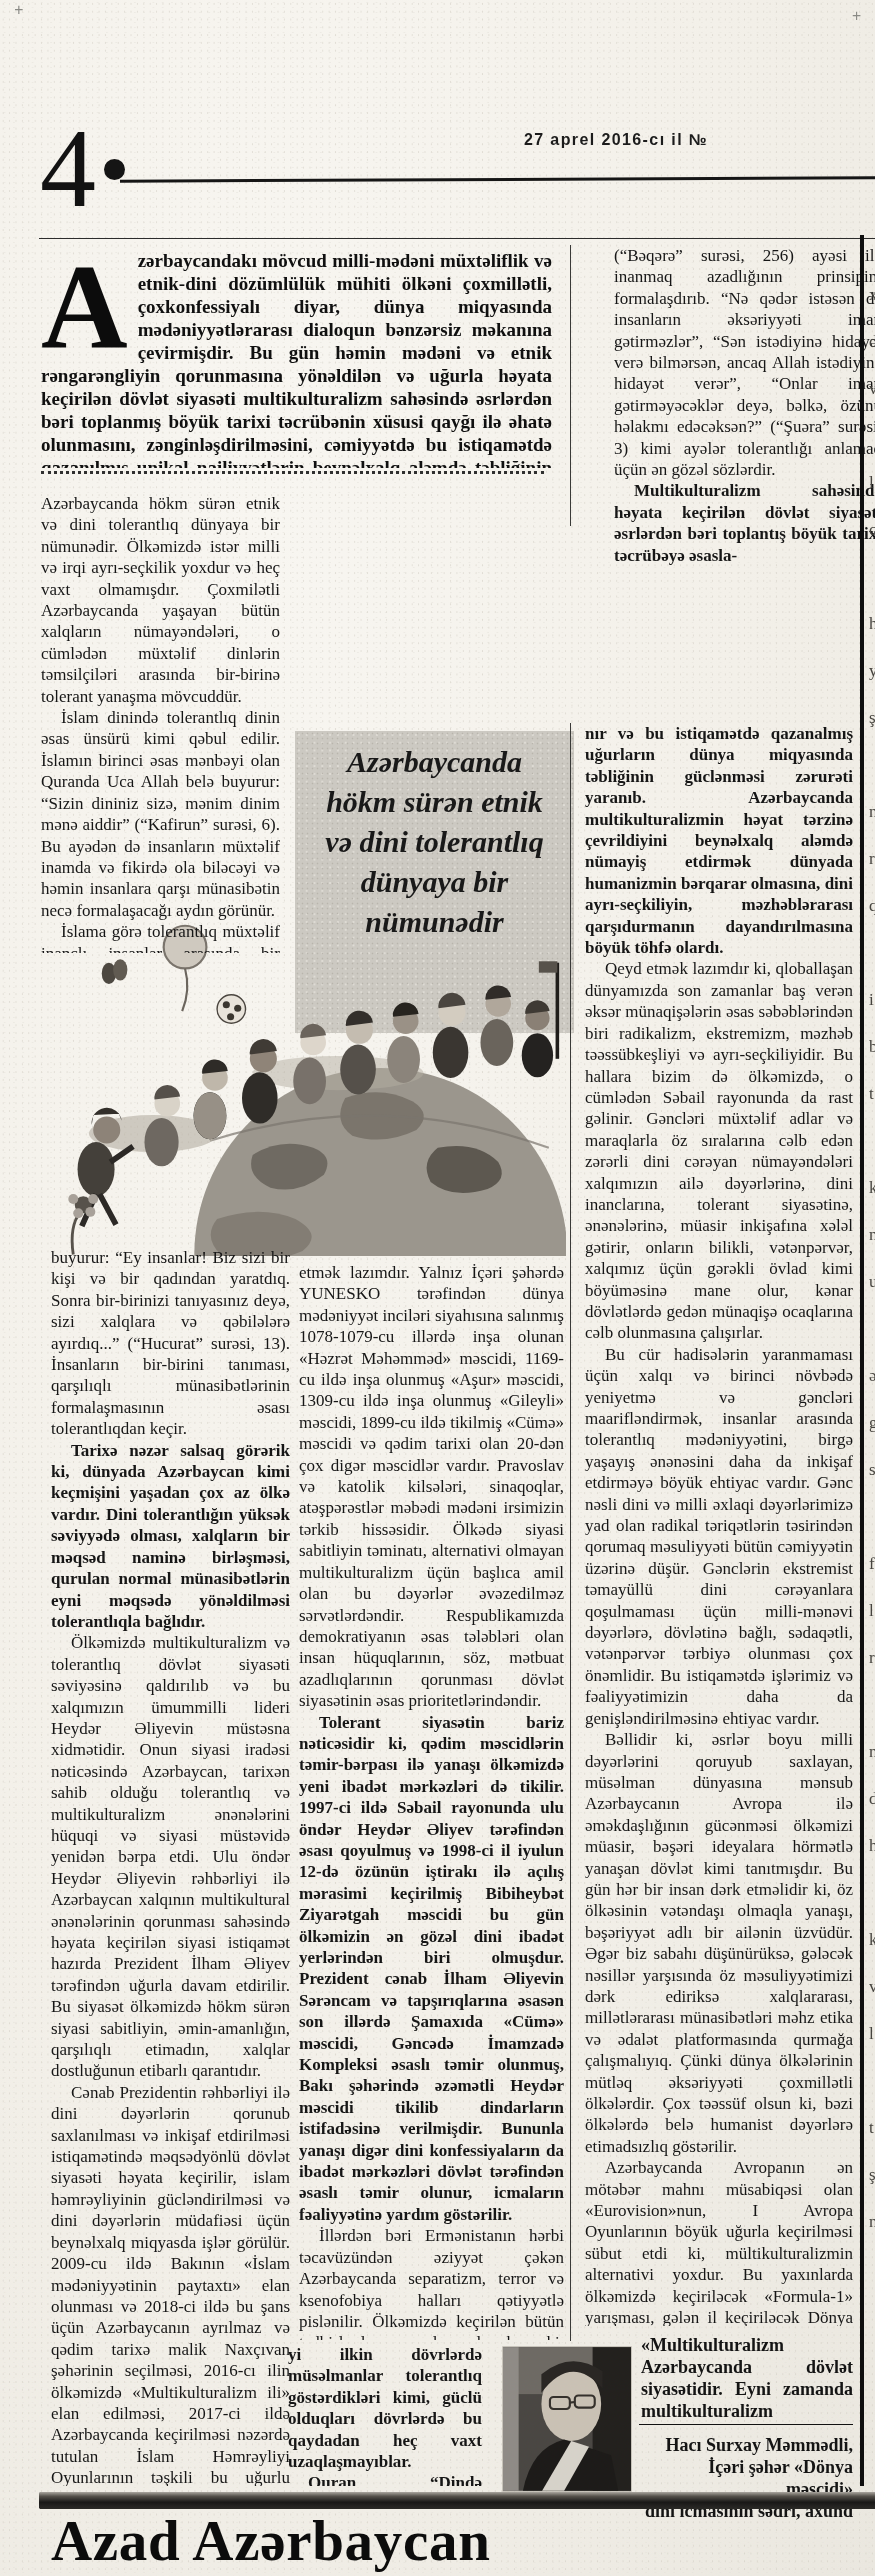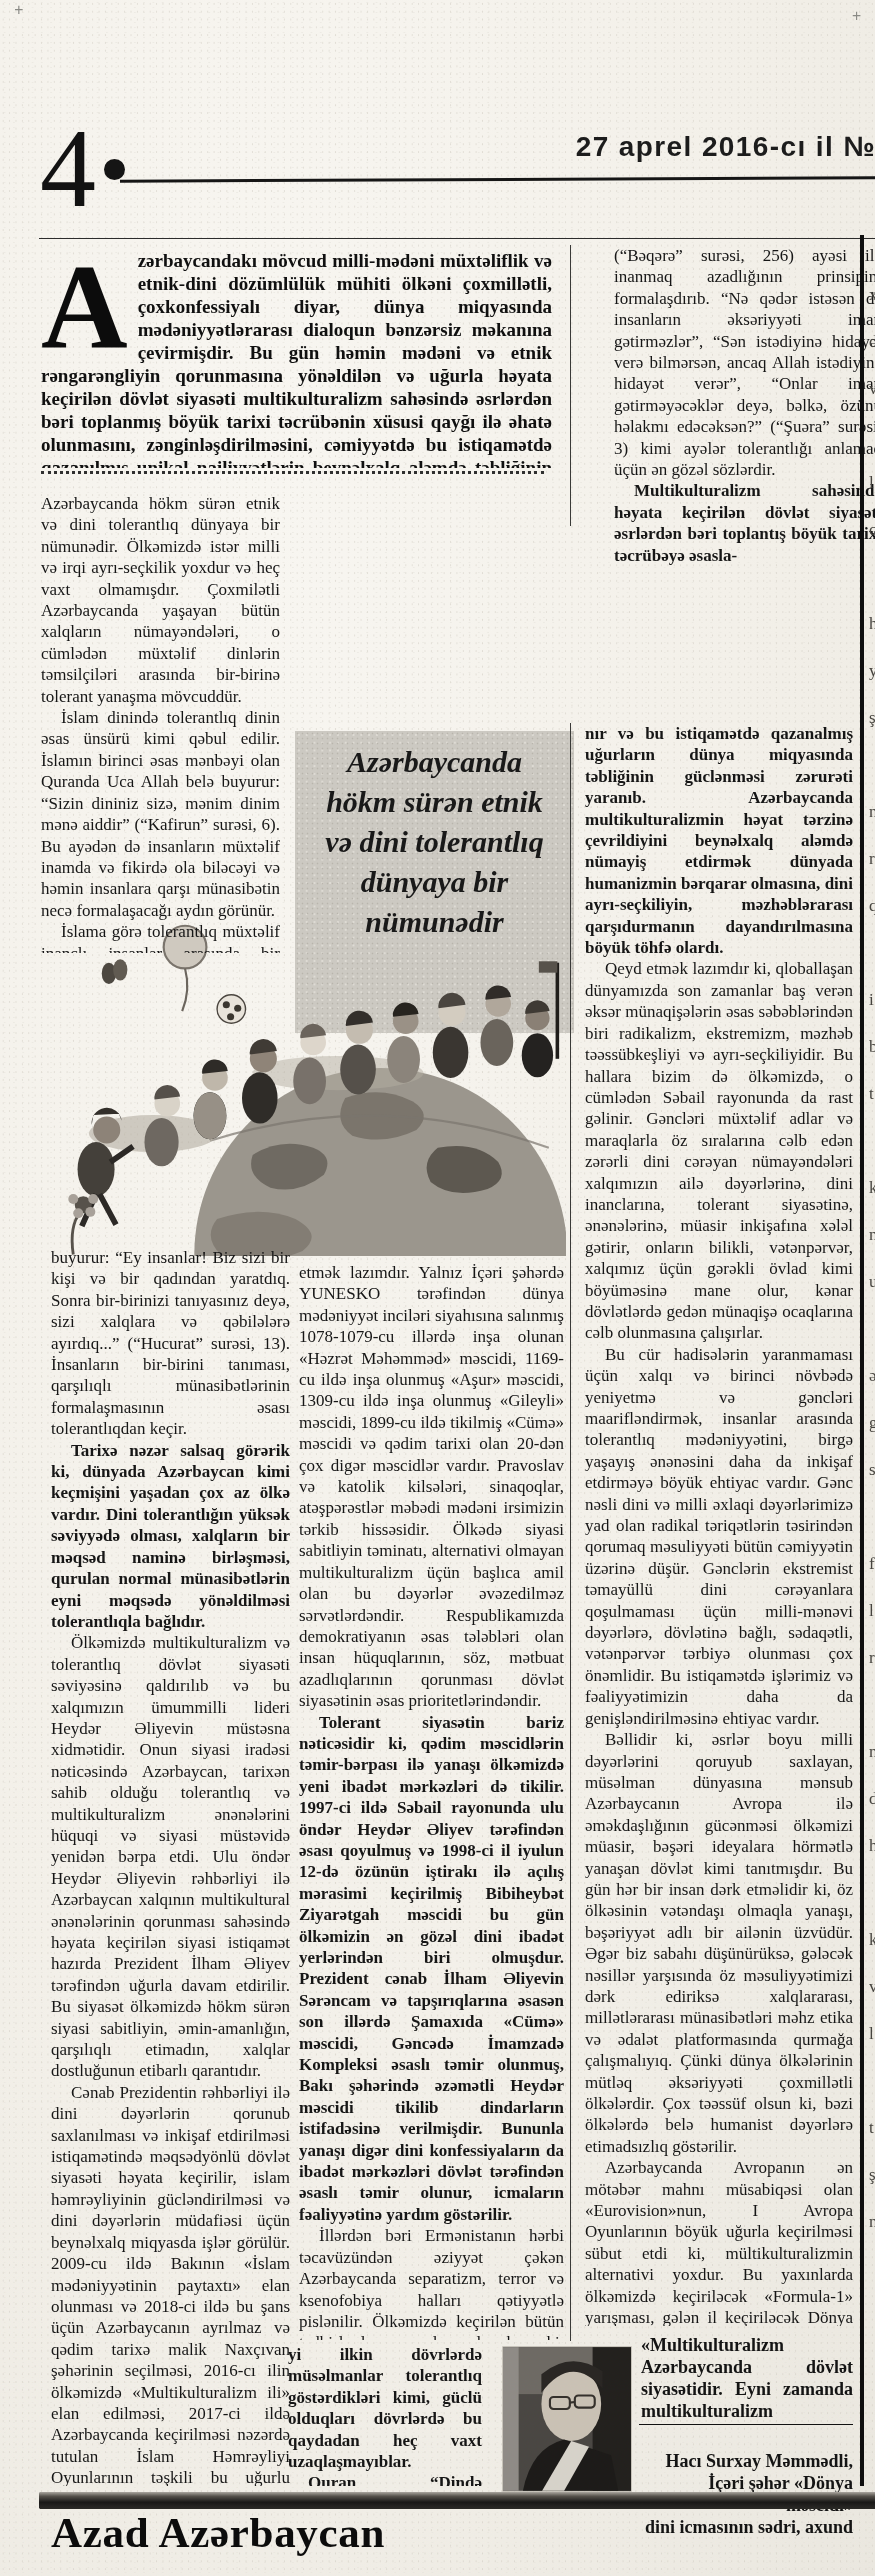--- a/index.html
+++ b/index.html
@@ -10,22 +10,22 @@
   }
   .page::before{
     content:"";position:absolute;inset:0;pointer-events:none;opacity:.45;
     background-image:radial-gradient(#c9c4b9 0.7px, transparent 1px),radial-gradient(#e3e0d8 0.7px, transparent 1px);
     background-size:6.4px 7.8px,9.3px 5px;
   }
   .abs{position:absolute;}
   .crop{font-family:"Liberation Sans",sans-serif;color:#8a8a85;font-size:15.7px;}
   .pagenum{left:40px;top:112px;font-size:112px;line-height:1;font-weight:400;color:#121212;}
   .pagenum-dot{left:104px;top:159px;width:21.4px;height:21.4px;border-radius:50%;background:#151515;}
-  .date{left:356px;top:131px;width:520px;text-align:right;font-family:"Liberation Sans",sans-serif;
-        font-weight:bold;font-size:28px;letter-spacing:1.4px;color:#1c1c1c;white-space:nowrap;overflow:hidden;}
+  .date{left:356px;top:131px;width:520px;text-align:center;font-family:"Liberation Sans",sans-serif;
+        font-weight:bold;font-size:16px;letter-spacing:1.4px;color:#1c1c1c;white-space:nowrap;overflow:hidden;}
   .rule-h1{left:120px;top:178px;width:756px;height:2.8px;background:#161616;transform:rotate(-.25deg);}
   .section{left:290px;top:185px;width:585px;font-size:31px;font-weight:600;letter-spacing:15.7px;
            color:#111;white-space:nowrap;overflow:hidden;}
   .rule-h2{left:39px;top:238px;width:837px;height:1.4px;background:#2c2c2c;}
 
   .lead{left:41px;top:249px;width:511px;height:219px;overflow:hidden;
         font-weight:bold;font-size:19px;line-height:23px;text-align:justify;color:#101010;}
   .dropcap{float:left;font-size:120px;line-height:107px;padding:4.3px 10px 0 0;font-weight:bold;color:#0c0c0c;}
   .lead-sep{left:41px;top:471px;width:503px;height:0;border-top:3.6px dotted #2f2f2f;}
 
@@ -47,35 +47,35 @@
         background-color:#ccc9c2;
         background-image:radial-gradient(#b9b5ad 0.7px, transparent 1.1px),radial-gradient(#dedbd4 0.7px, transparent 1.1px);
         background-size:5px 5px,7.8px 7.8px;
         font-style:italic;font-weight:bold;font-size:30px;line-height:40px;text-align:center;color:#191919;}
 
   .illu{left:39px;top:920px;width:527px;height:336px;}
   .photo{left:503px;top:2347px;width:128px;height:144px;box-shadow:0 0 0 0.7px #b7b2a8;}
 
   .quote{left:641px;top:2334px;width:212px;height:90px;overflow:hidden;
          font-weight:bold;font-size:18px;line-height:22px;text-align:justify;}
-  .credit{left:639px;top:2424px;width:214px;border-top:1.4px solid #111;padding-top:25px;
+  .credit{left:639px;top:2424px;width:214px;border-top:1.4px solid #111;padding-top:9px;
           text-align:right;font-weight:bold;font-size:18px;line-height:22px;}
   .credit p{margin:0;}
 
   .vrule{background:#3a3a38;width:1.4px;}
   .v1{left:570px;top:245px;height:281px;}
   .v2{left:570px;top:723px;height:1618px;}
   .v3{left:860px;top:235px;width:4.3px;height:2251px;background:#0e0e0e;}
   .edge{left:869px;top:271px;width:7.8px;height:2172px;overflow:hidden;
         font-size:17px;line-height:47px;color:#46443f;white-space:pre-line;}
 
   .footer-bar{left:39px;top:2492px;width:837px;height:17px;
       background:linear-gradient(180deg,#aaa69e 0%,#55514b 25%,#191817 60%,#2b2a27 100%);
       border-radius:1.4px;}
-  .footer-title{left:51px;top:2508px;font-weight:bold;font-size:43px;letter-spacing:0.7px;color:#0c0c0c;}
+  .footer-title{left:51px;top:2508px;font-weight:bold;font-size:57px;letter-spacing:0.7px;color:#0c0c0c;}
 </style>
 </head>
 <body>
 
 <div class="page">
 
   <span class="abs crop" style="left:14.2px;top:1.4px;">+</span>
   <span class="abs crop" style="left:852px;top:7.1px;">+</span>
 
   <div class="abs pagenum">4</div>

